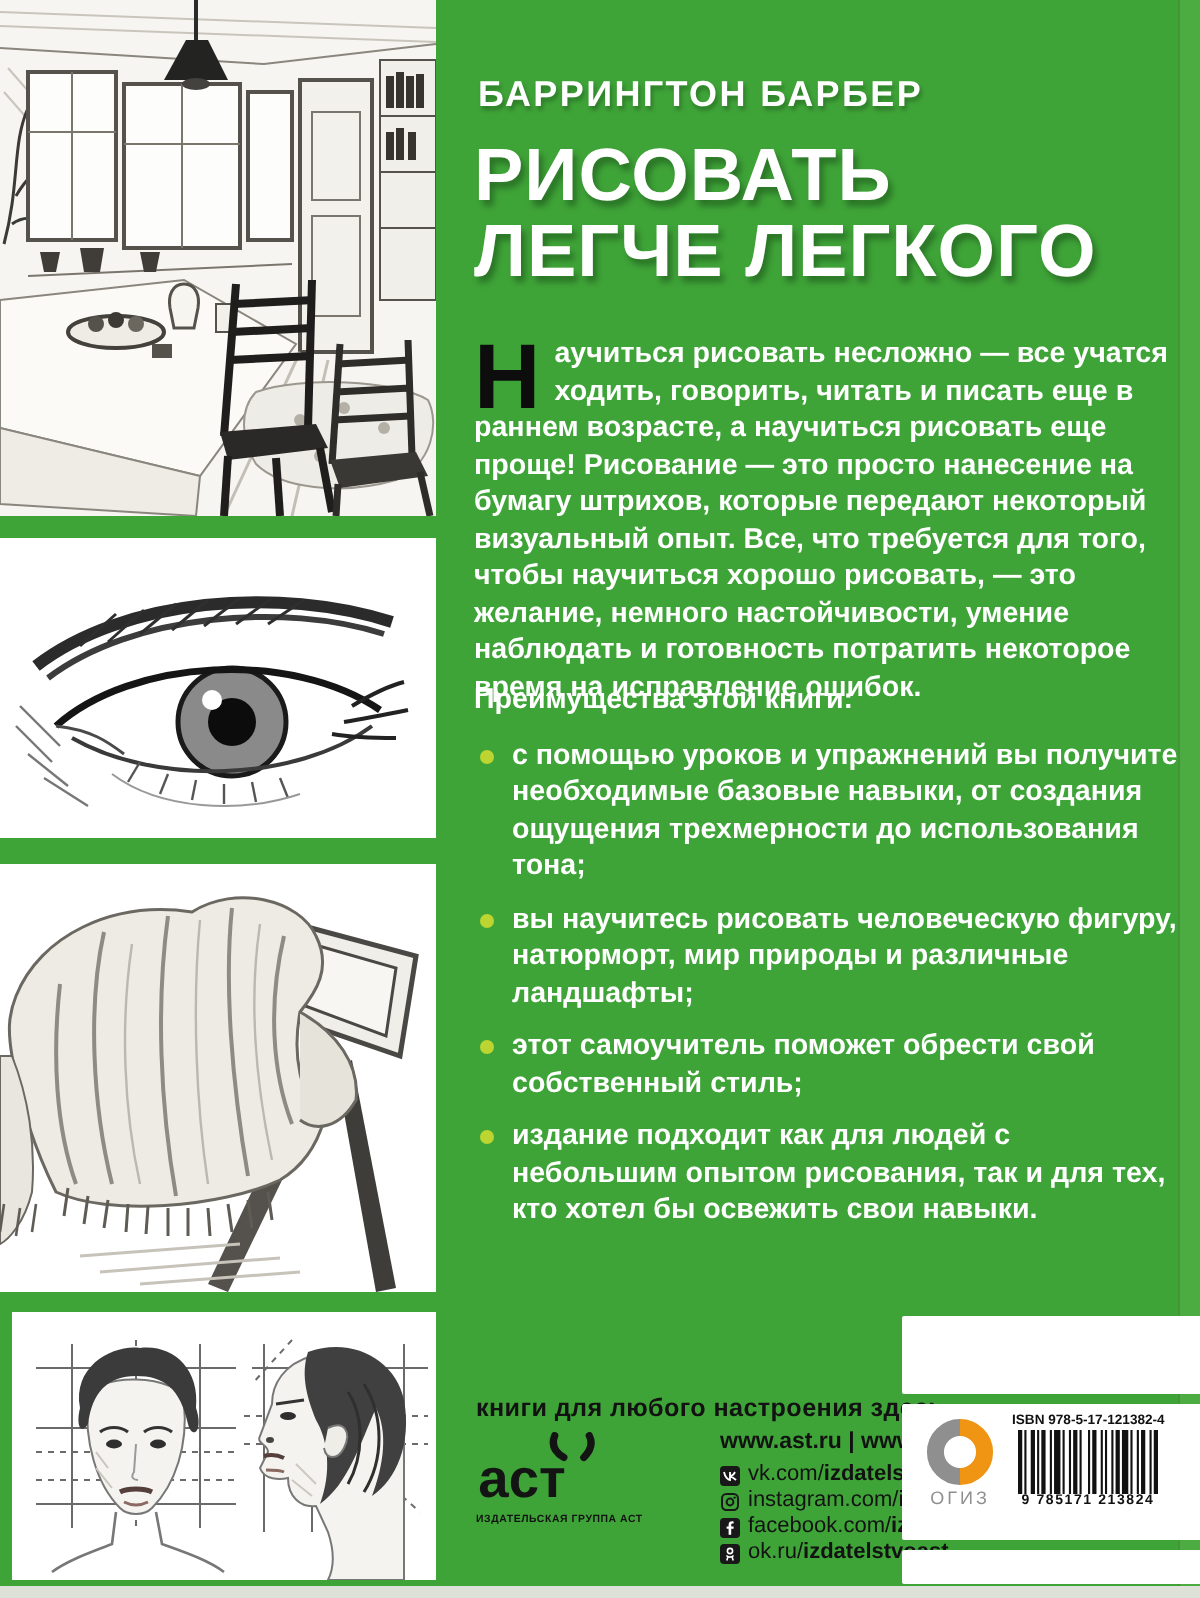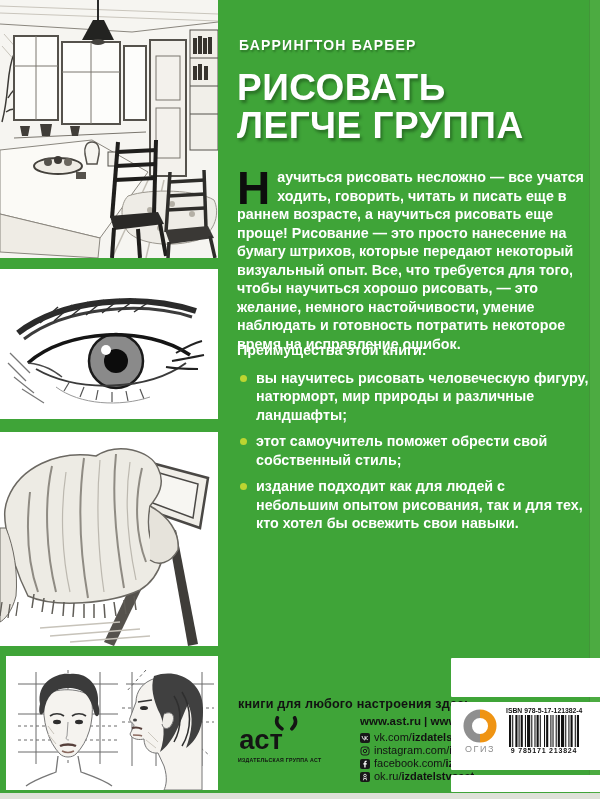--- a/index.html
+++ b/index.html
@@ -11,21 +11,21 @@
 
   
   .panel{position:absolute;background:#fff;}
   .panel svg{display:block;width:100%;height:100%;}
   .sketch-kitchen{left:0;top:0;width:218px;height:258px;}
   .sketch-eye{left:0;top:269px;width:218px;height:150px;}
   .sketch-drape{left:0;top:432px;width:218px;height:214px;}
   .sketch-heads{left:6px;top:656px;width:212px;height:134px;}
 
   
-  .author{position:absolute;left:239px;top:37px;font-size:14px;font-weight:700;color:#fff;
+  .author{position:absolute;left:239px;top:37px;font-size:18px;font-weight:700;color:#fff;
           letter-spacing:1.2px;text-shadow:1px 2px 2px rgba(10,40,10,.35);}
   .title{position:absolute;left:237px;top:69px;margin:0;font-size:37px;line-height:38px;
          font-weight:700;color:#fff;letter-spacing:.5px;text-shadow:2px 3px 3px rgba(10,40,10,.4);}
 
   
   .intro{position:absolute;left:237px;top:168px;width:353px;margin:0;font-size:14.3px;
          line-height:18.5px;font-weight:700;color:#fff;}
   .dropcap{float:left;font-size:46px;line-height:34px;font-weight:700;color:#0d0d0d;
            margin:3px 7px 0 0;}
 
@@ -335,27 +335,28 @@
       <path d="M158,58 C166,54 170,60 166,68 C163,74 157,74 156,68" fill="#efede8" stroke="#777"></path>
       <g stroke="#ccc8bf">
         <line x1="142" y1="76" x2="152" y2="86"></line>
           <line x1="140" y1="84" x2="150" y2="92"></line>
       </g>
     </svg>
   </div>
 
   <div class="author">БАРРИНГТОН БАРБЕР</div>
   <h1 class="title"><span>РИСОВАТЬ</span><br>
-  <span>ЛЕГЧЕ ГРУППА</span></h1>
+  <span>ЛЕГЧЕ ЛЕГКОГО</span></h1>
 
   <p class="intro"><span class="dropcap">Н</span><span>аучиться рисовать несложно — все учатся ходить, говорить, читать и писать еще в раннем возрасте, а научиться рисовать еще проще! Рисование — это просто нанесение на бумагу штрихов, которые передают некоторый визуальный опыт. Все, что требуется для того, чтобы научиться хорошо рисовать, — это желание, немного настойчивости, умение наблюдать и готовность потратить некоторое время на исправление ошибок.</span></p>
 
   <div class="benefits">
     <div class="benefits-heading">Преимущества этой книги:</div>
     <ul class="benefits-list">
+      <li>с помощью уроков и упражнений вы получите необходимые базовые навыки, от создания ощущения трехмерности до использования тона;</li>
       <li>вы научитесь рисовать человеческую фигуру, натюрморт, мир природы и различные ландшафты;</li>
       <li>этот самоучитель поможет обрести свой собственный стиль;</li>
       <li>издание подходит как для людей с небольшим опытом рисования, так и для тех, кто хотел бы освежить свои навыки.</li>
     </ul>
   </div>
 
   <div class="footer">
     <div class="tagline">книги для любого настроения здесь</div>
     <div class="footer-row">
       <div class="ast">

